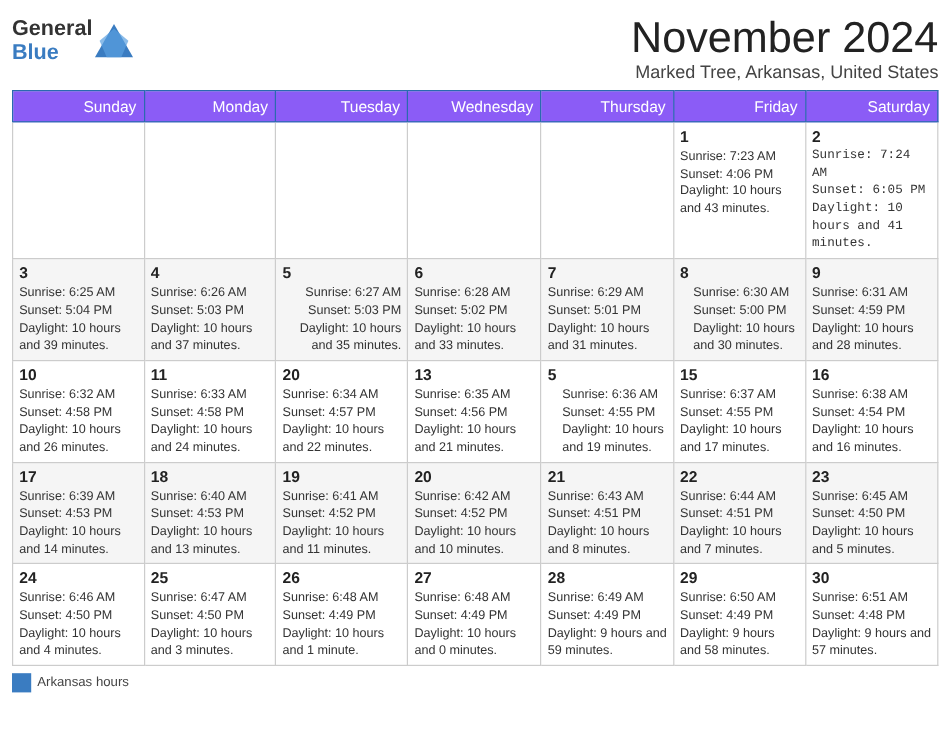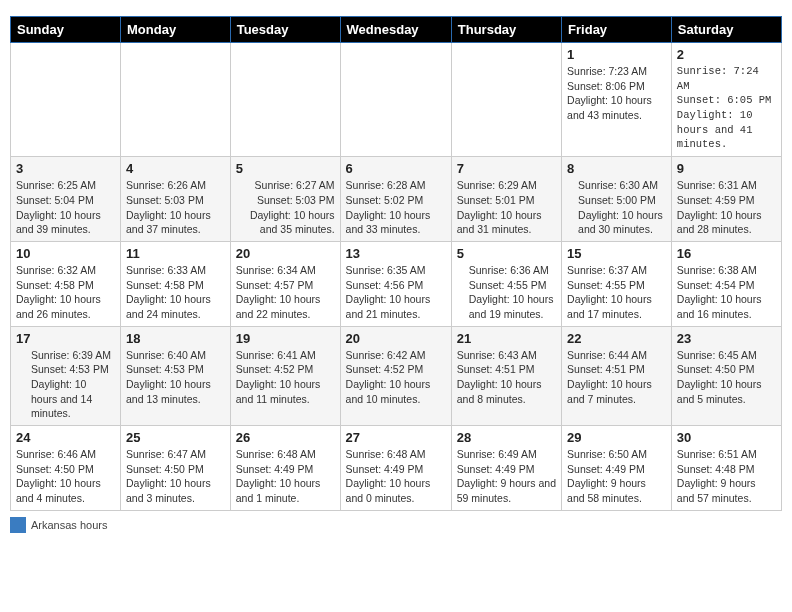--- a/index.html
+++ b/index.html
@@ -52,26 +52,26 @@
     .location-subtitle {
       font-size: 15px;
       color: #444;
     }
     .calendar-table {
       width: 100%;
       border-collapse: collapse;
       font-size: 11px;
     }
     .calendar-table th {
-      background: #000000;
+      background: #8b5cf6;
       color: #fff;
-      text-align: left;
+      text-align: right;
       padding: 5px 6px;
       font-size: 13px;
-      font-weight: bold;
+      font-weight: normal;
       border: 1px solid #2a6aaf;
     }
     .calendar-table td {
       vertical-align: top;
       padding: 4px 5px;
       border: 1px solid #ccc;
       width: 113px;
       min-height: 80px;
       background: #fff;
     }
@@ -105,20 +105,34 @@
       height: 16px;
       background: #3a7cc1;
       display: inline-block;
       margin-right: 5px;
     }
   </style>
 </head>
 <body>
 
 <div class="header-area">
+  <div class="logo">
+    <div class="logo-text">
+      <span class="logo-general">General</span>
+      <span class="logo-blue">Blue</span>
+    </div>
+    <svg class="logo-icon" viewBox="0 0 32 28" xmlns="http://www.w3.org/2000/svg">
+      <polygon points="0,28 16,0 32,28" fill="#3a7cc1"></polygon>
+      <polygon points="10,28 22,28 28,14 16,4 4,14" fill="#5a9fdf" opacity="0.7"></polygon>
+    </svg>
+  </div>
+  <div class="title-area">
+    <div class="month-title">November 2024</div>
+    <div class="location-subtitle">Marked Tree, Arkansas, United States</div>
+  </div>
 </div>
 
 <table class="calendar-table">
   <thead>
     <tr id="days-header">
     <th>Sunday</th>
         <th>Monday</th>
         <th>Tuesday</th>
         <th>Wednesday</th>
         <th>Thursday</th>
@@ -129,21 +143,21 @@
   <tbody id="calendar-body">
   <tr>
         <td class="empty-cell"></td>
         <td class="empty-cell"></td>
         <td class="empty-cell"></td>
         <td class="empty-cell"></td>
         <td class="empty-cell"></td>
         <td>
           <span class="day-num">1</span>
           <div class="day-info" style="white-space: pre-line;">Sunrise: 7:23 AM
-Sunset: 8:06 PM
+Sunset: 4:06 PM
 Daylight: 10 hours and 43 minutes.</div>
         </td>
         <td>
           <span class="day-num">2</span>
           <div class="day-info" style="white-space: pre-line; font-family: Liberation Mono, monospace;">Sunrise: 7:24 AM
 Sunset: 6:05 PM
 Daylight: 10 hours and 41 minutes.</div>
         </td>
       </tr>
       <tr>
@@ -230,21 +244,21 @@
         <td>
           <span class="day-num">16</span>
           <div class="day-info" style="white-space: pre-line;">Sunrise: 6:38 AM
 Sunset: 4:54 PM
 Daylight: 10 hours and 16 minutes.</div>
         </td>
       </tr>
       <tr>
         <td>
           <span class="day-num">17</span>
-          <div class="day-info" style="white-space: pre-line; margin-left: 15px;">Sunrise: 6:39 AM
+          <div class="day-info" style="white-space: pre-line;">Sunrise: 6:39 AM
 Sunset: 4:53 PM
 Daylight: 10 hours and 14 minutes.</div>
         </td>
         <td>
           <span class="day-num">18</span>
           <div class="day-info" style="white-space: pre-line;">Sunrise: 6:40 AM
 Sunset: 4:53 PM
 Daylight: 10 hours and 13 minutes.</div>
         </td>
         <td>

